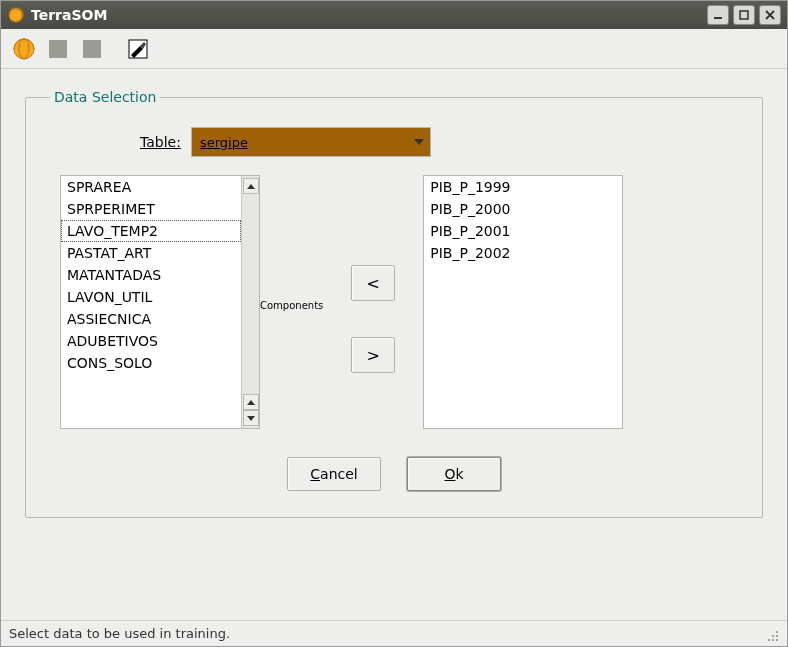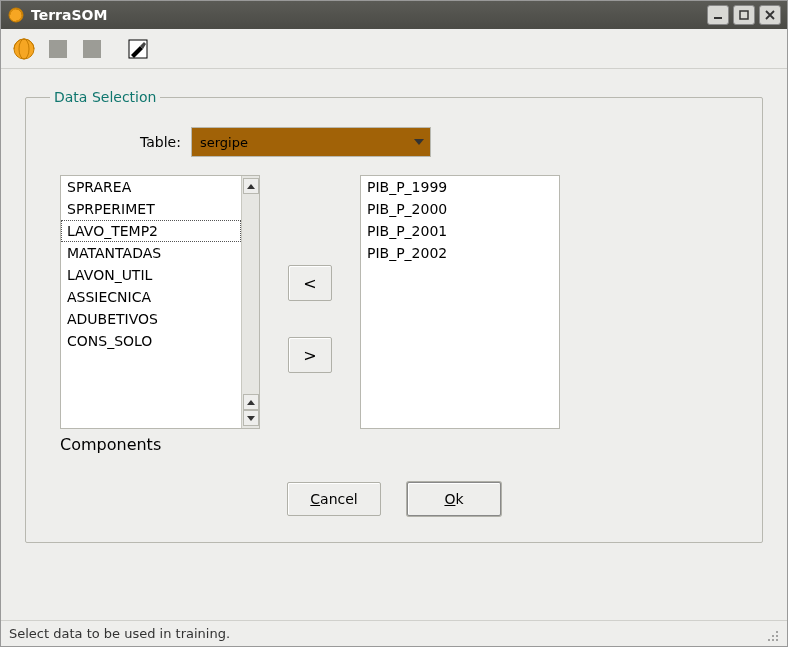--- a/index.html
+++ b/index.html
@@ -69,20 +69,21 @@
     padding: 0 4px;
     font-size: 14px;
     color: #0f766e;
   }
 
   .table-row {
     display: flex; align-items: center;
     gap: 10px;
     margin-bottom: 18px;
     padding-left: 90px;
+    text-decoration: underline;
   }
   .table-row label { font-size: 14px; }
   .combo {
     position: relative;
     width: 240px; height: 30px;
     background: #a16207;
     border: 1px solid #b8b8b0;
     display: flex; align-items: center;
     padding: 0 24px 0 8px;
   }
@@ -91,21 +92,21 @@
     width: 0; height: 0;
     border-left: 5px solid transparent;
     border-right: 5px solid transparent;
     border-top: 6px solid #333;
   }
 
   .lists-row {
     display: flex; align-items: flex-start; gap: 28px;
     padding: 0 10px;
   }
-  .list-col { display: flex; flex-direction: column; }
+  .list-col { display: flex; flex-direction: row; align-items: center; }
   .listbox {
     width: 200px; height: 254px;
     background: #fff;
     border: 1px solid #b8b8b0;
     overflow: hidden;
     position: relative;
   }
   .listbox.has-scroll { padding-right: 18px; }
   .listbox .scroll-track {
     position: absolute; right: 0; top: 0; bottom: 0; width: 18px;
@@ -130,21 +131,21 @@
   .list-item {
     padding: 3px 6px;
     font-size: 14px;
     white-space: nowrap;
     text-align: left;
   }
   .list-item.selected {
     border: 1px dotted #555;
     padding: 2px 5px;
   }
-  .list-label { margin-top: 6px; font-size: 16px; }
+  .list-label { margin-top: 6px; font-size: 10px; }
 
   .move-col {
     display: flex; flex-direction: column; gap: 36px;
     padding-top: 90px;
   }
   .move-btn, .dlg-btn {
     background: #eeeeec;
     border: 1px solid #b0b0a8;
     border-radius: 2px;
     display: flex; align-items: center; justify-content: center;
@@ -248,20 +249,21 @@
         </div>
       </div>
 
       <div class="lists-row">
 
         <div class="list-col">
           <div class="listbox has-scroll" id="components-list">
             <div class="list-item">SPRAREA</div>
               <div class="list-item">SPRPERIMET</div>
               <div class="list-item selected">LAVO_TEMP2</div>
+              <div class="list-item">PASTAT_ART</div>
               <div class="list-item">MATANTADAS</div>
               <div class="list-item">LAVON_UTIL</div>
               <div class="list-item">ASSIECNICA</div>
               <div class="list-item">ADUBETIVOS</div>
               <div class="list-item">CONS_SOLO</div>
               <div class="scroll-track">
               <div class="scroll-btn">
                   <span class="scroll-arrow-up"></span>
                 </div>
               <div style="flex:1"></div>

